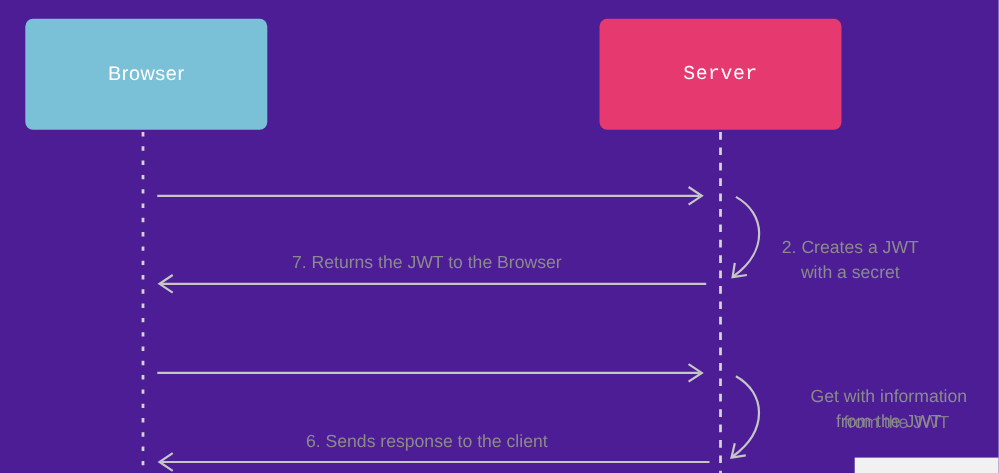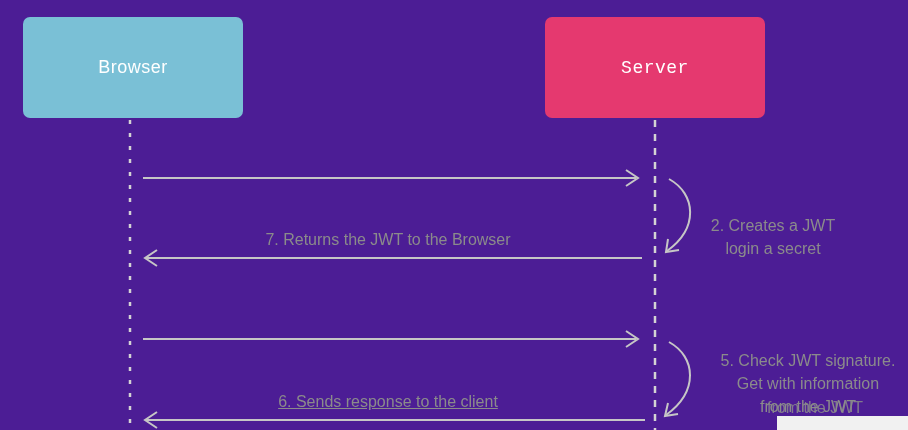--- a/index.html
+++ b/index.html
@@ -23,21 +23,21 @@
   .box-browser{left:23px;}
   .box-server{left:545px;font-family:Liberation Mono, monospace;}
   .msg-label{
     position:absolute;left:133px;width:510px;
     text-align:center;font-size:16px;line-height:19px;
     color:#8b8b8b;z-index:2;white-space:nowrap;
   }
   .msg1{top:148px;}
   .msg3{top:230px;}
   .msg4{top:307px;}
-  .msg6{top:392px;text-decoration:underline;}
+  .msg6{top:392px;}
   .self-label{
     position:absolute;text-align:center;font-size:16px;line-height:23px;
     color:#8b8b8b;z-index:2;white-space:nowrap;
   }
   .self2{left:700px;top:194px;width:146px;margin-top:20px;}
   .self5{left:710px;top:349px;width:196px;}
   .overlap-line{position:relative;height:23px;}
   .overlap-line .ghost{
     position:absolute;top:1px;left:50%;
     transform:translateX(-50%) translateX(7px);
@@ -82,25 +82,24 @@
   </div>
   <div class="actor-box box-server" style="background: rgb(229, 57, 111);">
     <span class="actor-label">Server</span>
   </div>
 
   <div class="msg-label msg3">7. Returns the JWT to the Browser</div>
   <div class="msg-label msg6">6. Sends response to the client</div>
 
   <div class="self-label self2">
     <div>2. Creates a JWT</div>
-    <div>login a secret</div>
+    <div>with a secret</div>
   </div>
 
   <div class="self-label self5">
-    <div>5. Check JWT signature.</div>
     <div>Get with information</div>
     <div class="overlap-line">
       <span>from the JWT</span>
       <span class="ghost">from the JWT</span>
     </div>
   </div>
 
   <div class="bottom-artifact"></div>
 
 </div>

